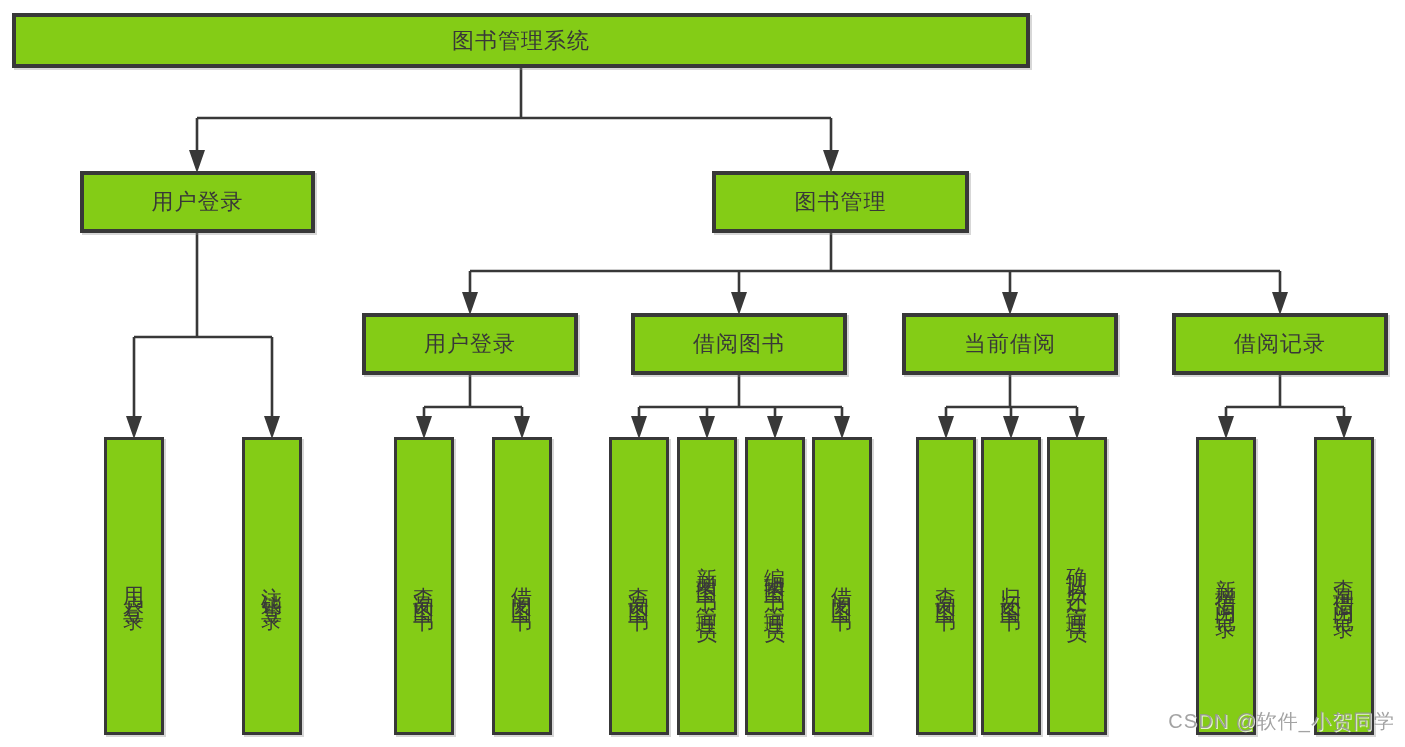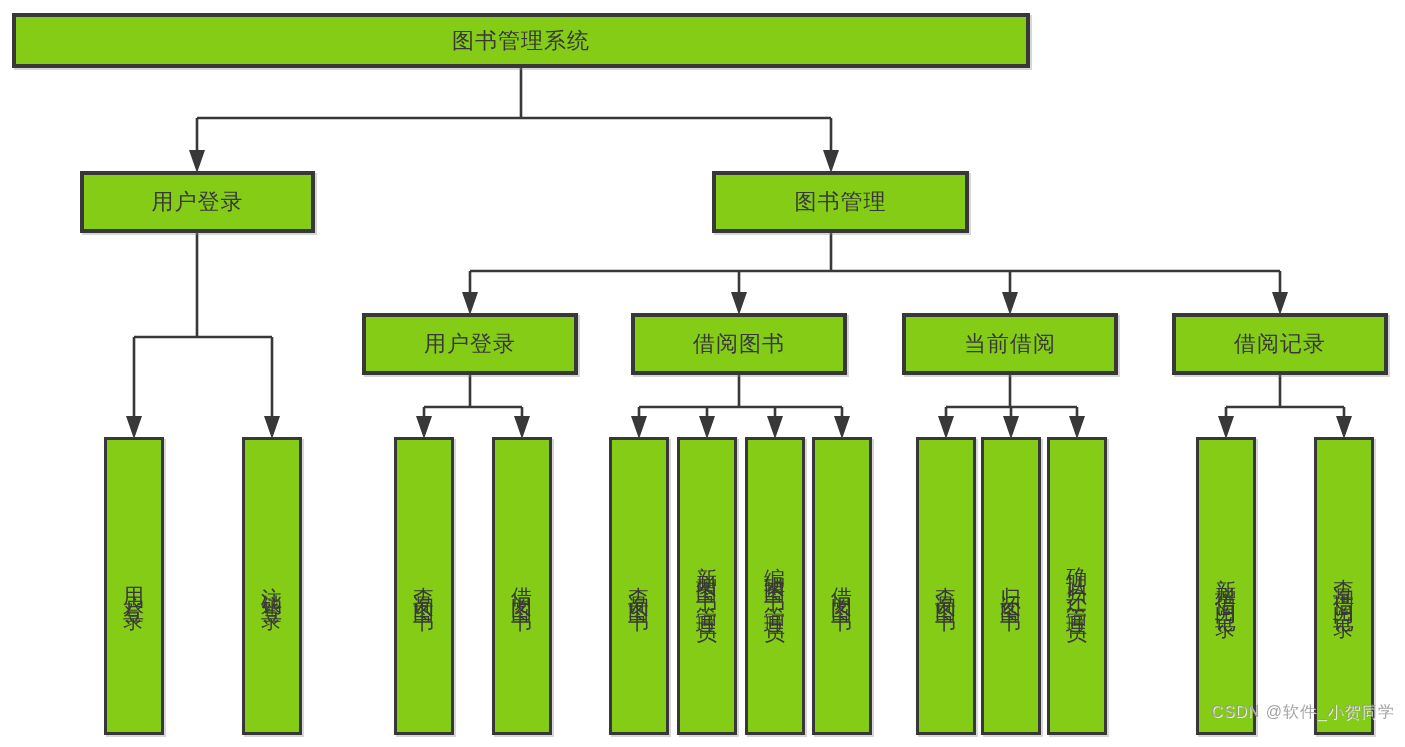--- a/index.html
+++ b/index.html
@@ -44,23 +44,23 @@
     writing-mode: vertical-rl;
     text-orientation: mixed;
     font-size: 21px;
     letter-spacing: 8px;
     line-height: 1;
     white-space: nowrap;
   }
   .watermark {
     position: absolute;
     right: 10px;
-    bottom: 24px;
+    bottom: 12px;
     z-index: 5;
-    font-size: 16px;
+    font-size: 20px;
     color: rgba(150,150,150,0.88);
     text-shadow: 1px 1px 0 rgba(255,255,255,0.8);
     letter-spacing: 1px;
     white-space: nowrap;
   }
 </style>
 </head>
 <body>
 
 <svg class="connectors" width="1405" height="747" viewBox="0 0 1405 747">

